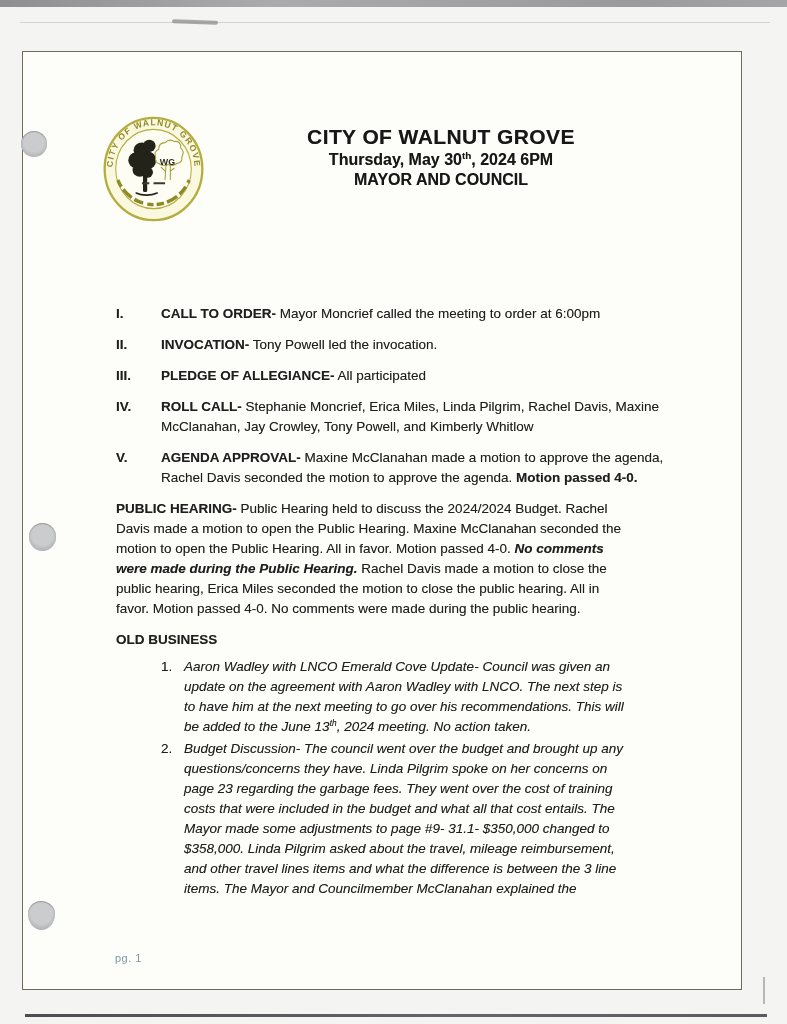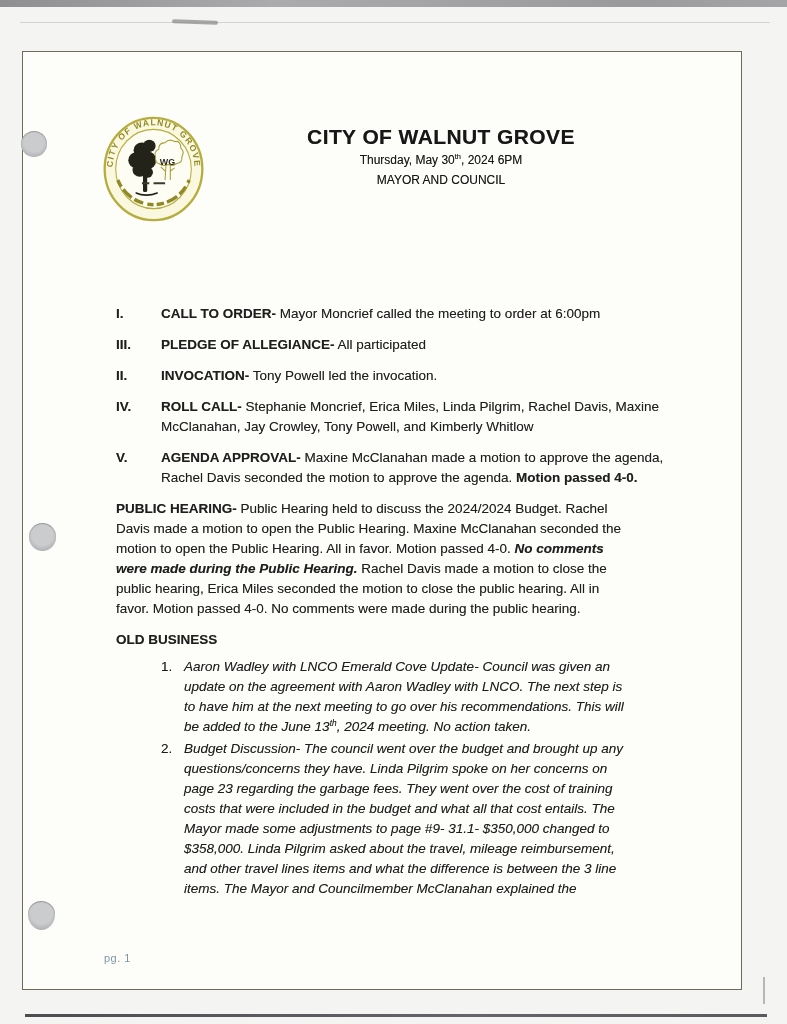--- a/index.html
+++ b/index.html
@@ -35,41 +35,41 @@
   .hole-3{left:5px;top:849px;width:27px;height:29px;border-radius:48% 52% 50% 50%/45% 45% 55% 55%;}
   .seal{position:absolute;left:78px;top:62px;width:105px;height:110px;}
   .doc-header{
     position:absolute;left:208px;top:72px;width:420px;text-align:center;color:#171717;
   }
   .doc-title{
     font-size:21px;font-weight:bold;letter-spacing:.4px;line-height:26px;
     text-shadow:0 0 .5px rgba(30,30,30,.55);
   }
   .doc-sub{
-    font-size:12px;font-weight:normal;line-height:20px;
+    font-size:16px;font-weight:bold;line-height:20px;
     text-shadow:0 0 .4px rgba(30,30,30,.5);
   }
   .agenda{
     position:absolute;left:93px;top:252px;width:560px;
     font-size:13.5px;line-height:20px;color:#1e1e1e;
     text-shadow:0 0 .4px rgba(40,40,40,.45);
   }
   .section{display:flex;margin-bottom:11px;}
   .section.gap-lg{margin-top:9px;}
   .numeral{width:45px;flex:0 0 45px;font-weight:bold;}
   .sec-body{width:510px;}
   .sec-text .b{font-weight:bold;}
   .sec-text .i{font-style:italic;}
   sup{font-size:.62em;vertical-align:super;line-height:0;}
   .sublist{margin-top:7px;margin-left:45px;}
   .subitem{display:flex;margin-bottom:2px;}
   .subnum{width:23px;flex:0 0 23px;}
   .subtext{width:440px;font-style:italic;}
   .pagenum{
-    position:absolute;left:81px;top:900px;font-size:11px;letter-spacing:.5px;
+    position:absolute;left:92px;top:900px;font-size:11px;letter-spacing:.5px;
     color:#7e96a6;
   }
   .bottom-line{
     position:absolute;left:25px;top:1014px;width:742px;height:3px;
     background:linear-gradient(to right,#4c4d51,#64656a 60%,#5a5b5f);
   }
   .right-tick{
     position:absolute;left:763px;top:977px;width:2px;height:27px;background:#b7b7b9;
   }
 </style>
@@ -122,31 +122,31 @@
   <div class="agenda">
   <div class="section">
     <div class="numeral">I.</div>
     <div class="sec-body">
       <div class="sec-text"><span class="b">CALL TO ORDER-</span><span> Mayor Moncrief called the meeting to order at 6:00pm</span></div>
 
     </div>
   </div>
 
   <div class="section">
-    <div class="numeral">III.</div>
+    <div class="numeral">II.</div>
     <div class="sec-body">
-      <div class="sec-text"><span class="b">PLEDGE OF ALLEGIANCE-</span><span> All participated</span></div>
+      <div class="sec-text"><span class="b">INVOCATION-</span><span> Tony Powell led the invocation.</span></div>
 
     </div>
   </div>
 
   <div class="section">
-    <div class="numeral">II.</div>
+    <div class="numeral">III.</div>
     <div class="sec-body">
-      <div class="sec-text"><span class="b">INVOCATION-</span><span> Tony Powell led the invocation.</span></div>
+      <div class="sec-text"><span class="b">PLEDGE OF ALLEGIANCE-</span><span> All participated</span></div>
 
     </div>
   </div>
 
   <div class="section">
     <div class="numeral">IV.</div>
     <div class="sec-body">
       <div class="sec-text"><span class="b">ROLL CALL-</span><span> Stephanie Moncrief, Erica Miles, Linda Pilgrim, Rachel Davis, Maxine McClanahan, Jay Crowley, Tony Powell, and Kimberly Whitlow</span></div>
 
     </div>

